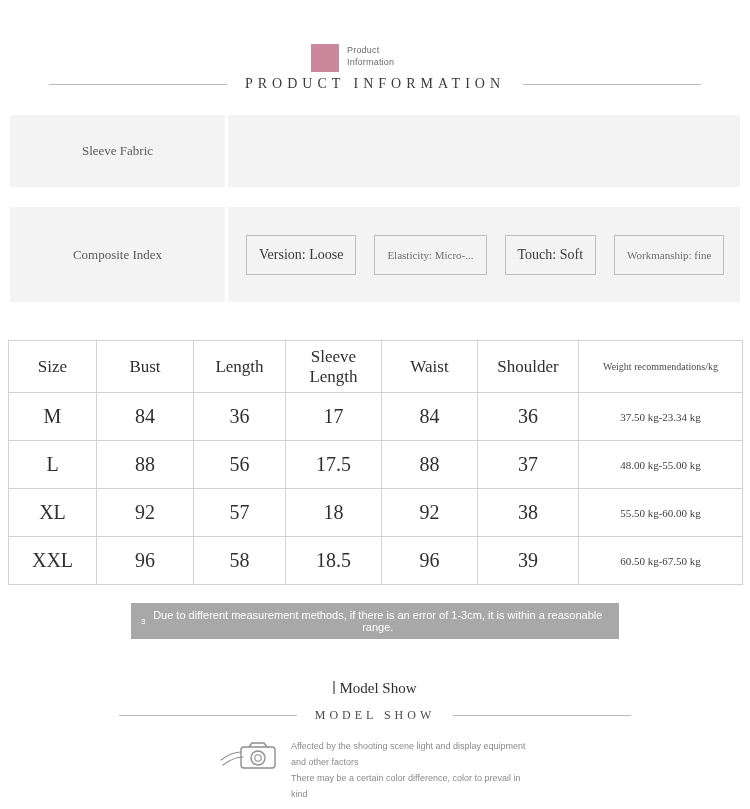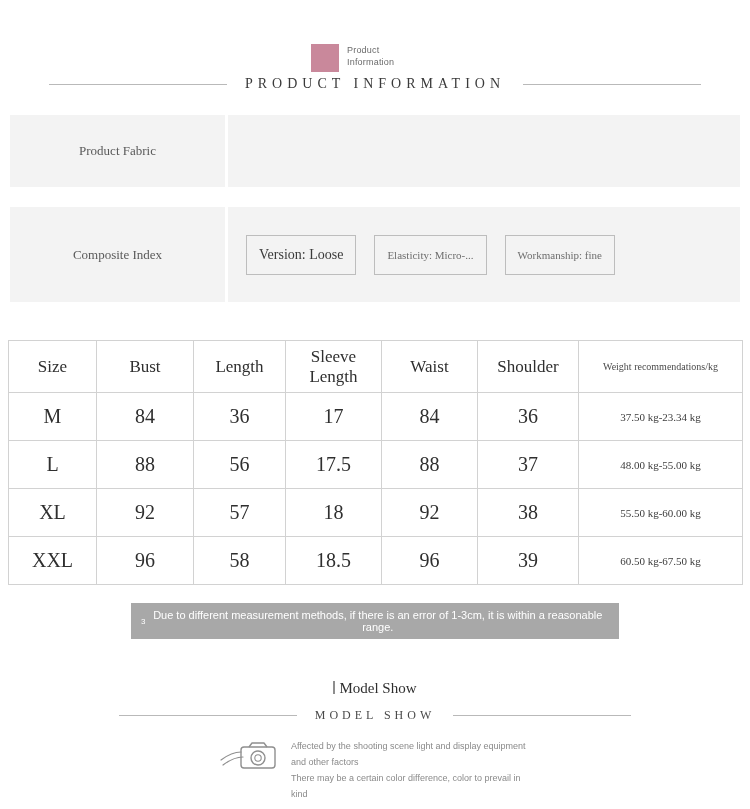--- a/index.html
+++ b/index.html
@@ -251,29 +251,30 @@
     <div class="badge-text">Product Information</div>
   </div>
   <div class="header-title-row">
     <div class="rule"></div>
     <div class="header-title">PRODUCT INFORMATION</div>
     <div class="rule"></div>
   </div>
 </div>
 
 <div class="info-block block1">
-  <div class="info-label">Product Fabric</div>
+  <div class="info-label">Sleeve Fabric</div>
   <div class="info-body"></div>
 </div>
 
 <div class="info-block block2">
   <div class="info-label">Composite Index</div>
   <div class="info-body">
     <div class="chip">Version: Loose</div>
     <div class="chip small">Elasticity: Micro-...</div>
+    <div class="chip">Touch: Soft</div>
     <div class="chip small">Workmanship: fine</div>
   </div>
 </div>
 
 <table class="size-table">
   <colgroup>
     <col class="col-size">
       <col class="col-bust">
       <col class="col-length">
     <col class="col-sleeve">

